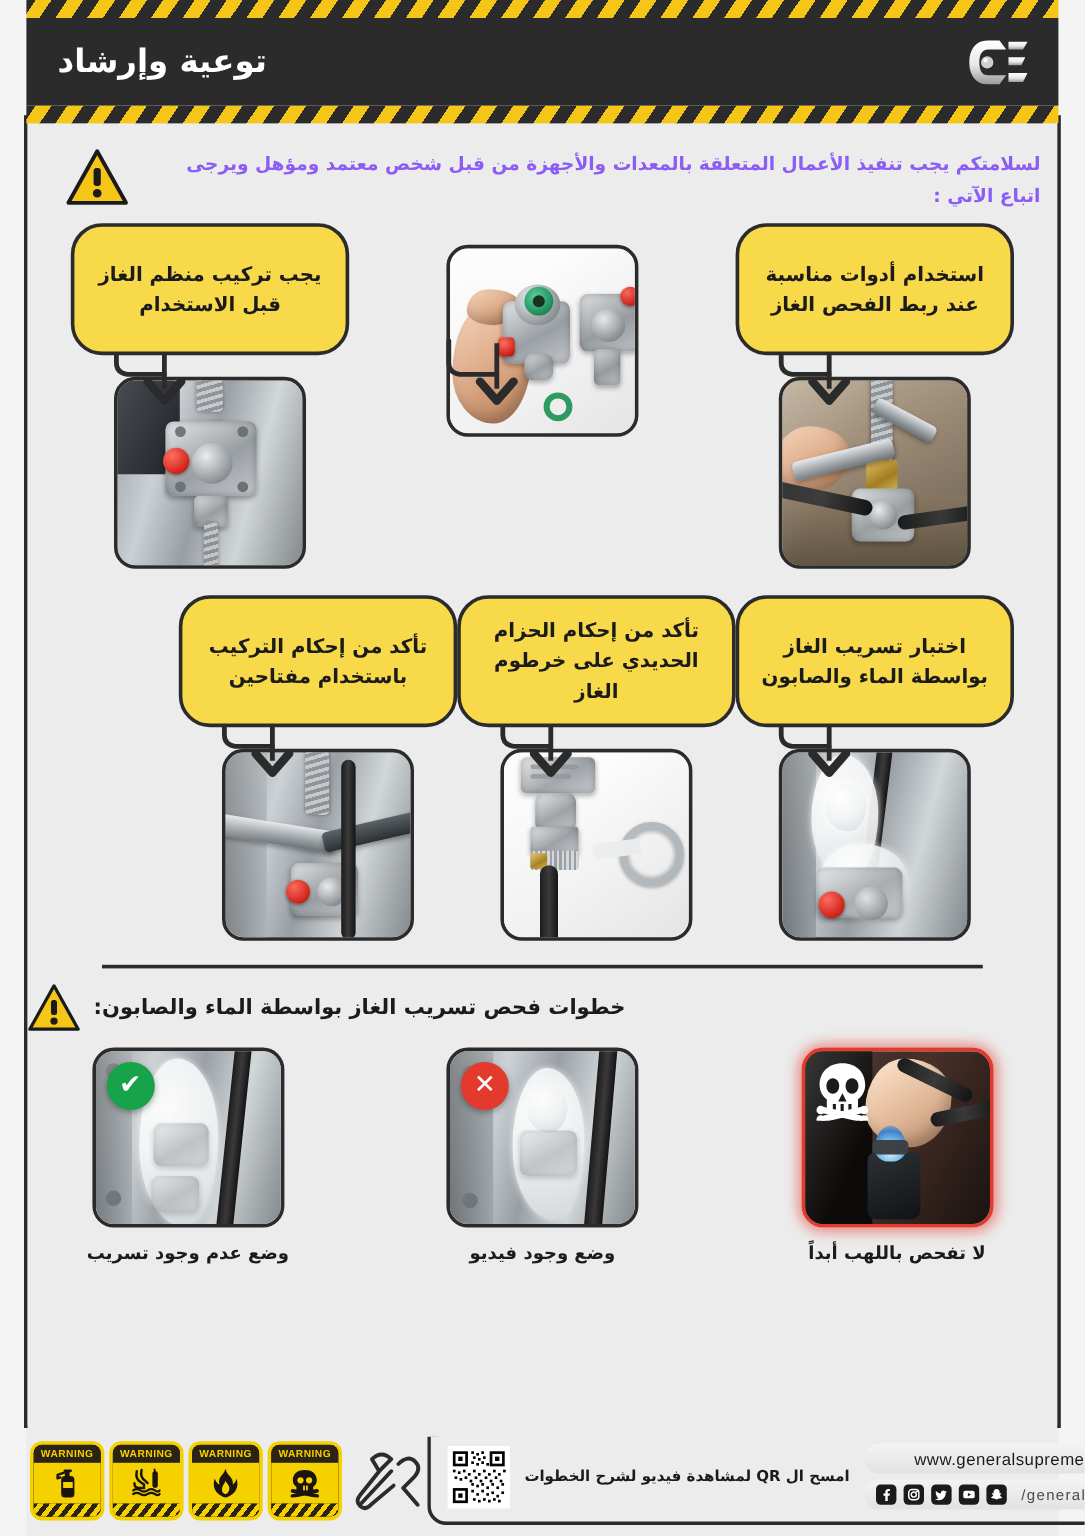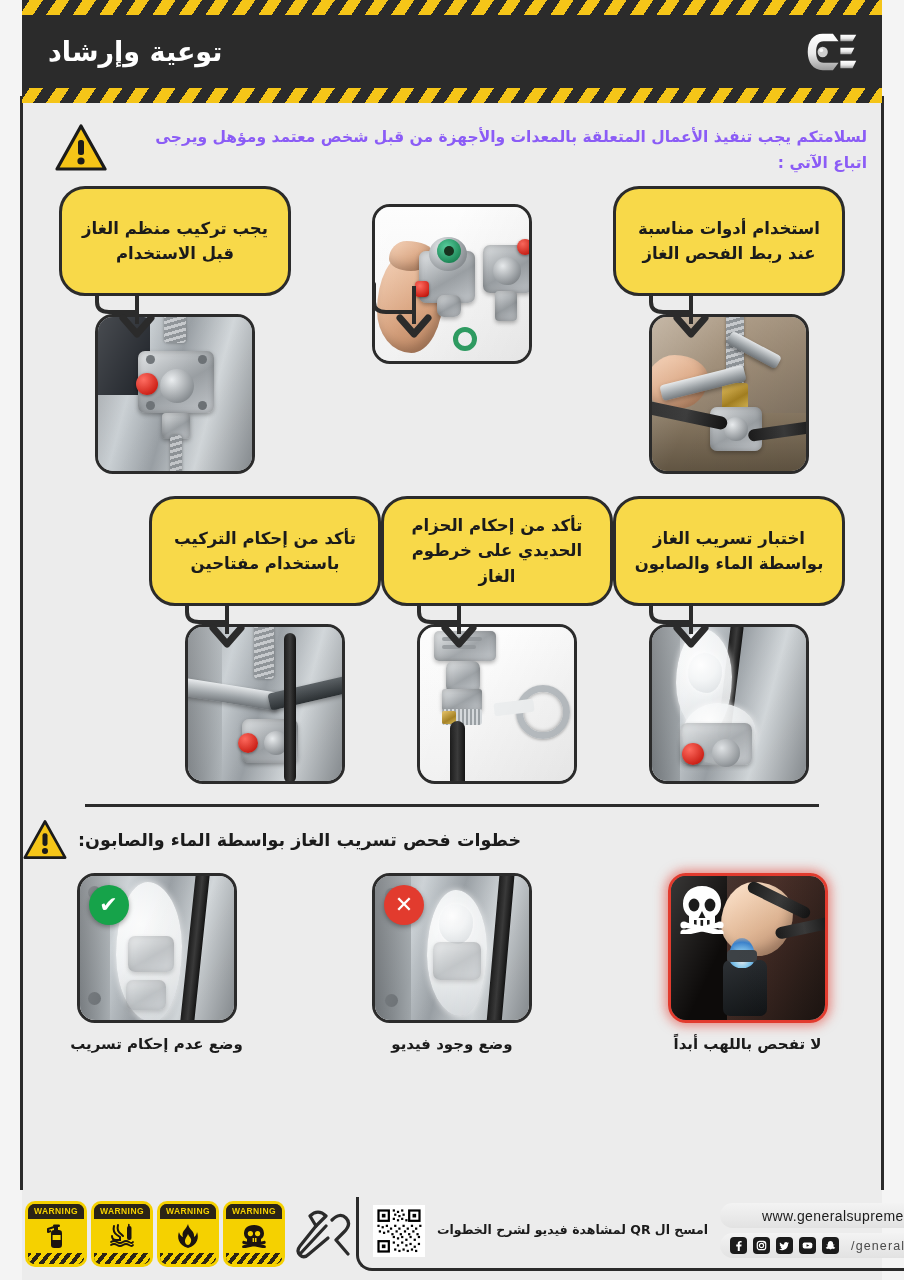--- a/index.html
+++ b/index.html
@@ -721,21 +721,21 @@
           <div class="foam" style="left:36px;top:6px;width:66px;height:140px;"></div>
           <div class="regulator" style="left:48px;top:60px;width:46px;height:36px;opacity:.55;"></div>
           <div class="regulator" style="left:46px;top:104px;width:40px;height:30px;opacity:.5;"></div>
           <div style="position:absolute;left:8px;top:10px;width:13px;height:13px;border-radius:50%;background:#6e7377;"></div>
           <div style="position:absolute;left:8px;top:116px;width:13px;height:13px;border-radius:50%;background:#6e7377;"></div>
           <div class="badge-mark badge-ok">
             <span style="color:#fff;font-size:22px;font-weight:bold;line-height:1;">✔</span>
           </div>
           <div class="photo-gloss"></div>
         </div>
-        <div class="result-caption">وضع عدم إحكام تسريب</div>
+        <div class="result-caption">وضع عدم وجود تسريب</div>
       </div>
 
       <div class="result">
 
         <div class="result-photo">
           <div class="ph-bg bg-steel"></div>
           <div style="position:absolute;left:0;top:0;width:36px;height:150px;background:linear-gradient(90deg,#6a6f73,#a0a6aa);"></div>
           <div class="hose" style="left:118px;top:-8px;width:15px;height:162px;transform:rotate(5deg);border-radius:8px;"></div>
           <div class="foam" style="left:52px;top:14px;width:60px;height:126px;"></div>
           <div class="foam" style="left:64px;top:28px;width:34px;height:40px;opacity:.98;"></div>

